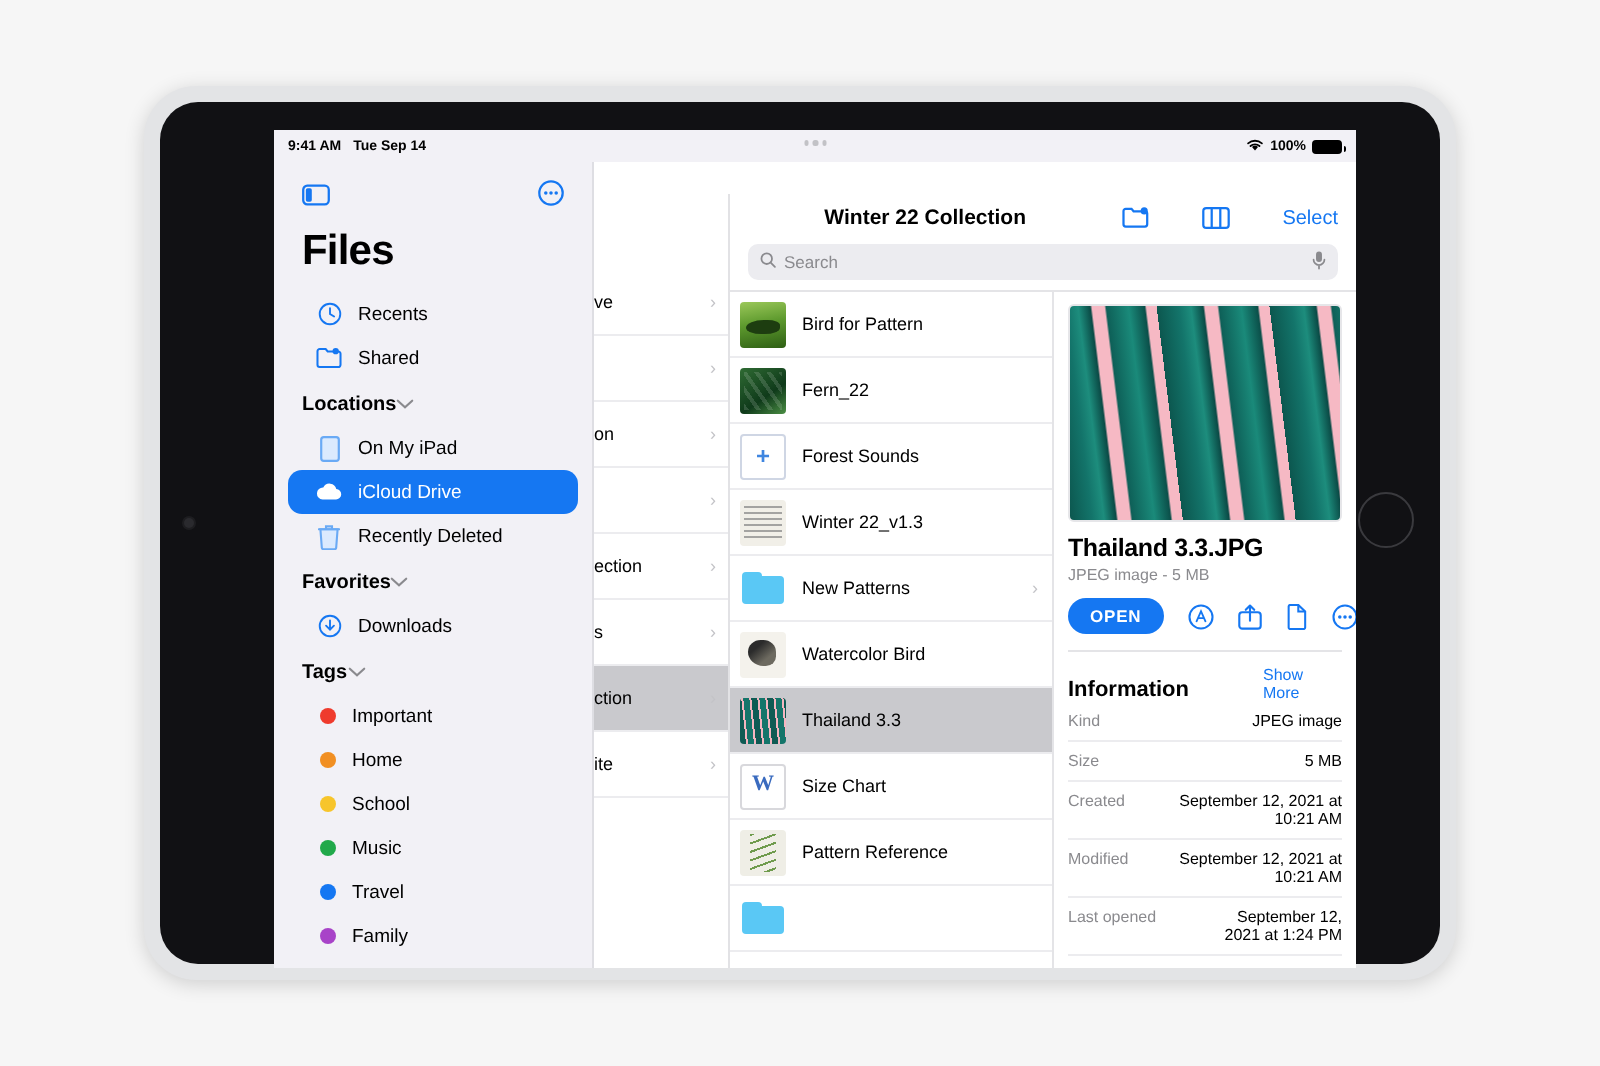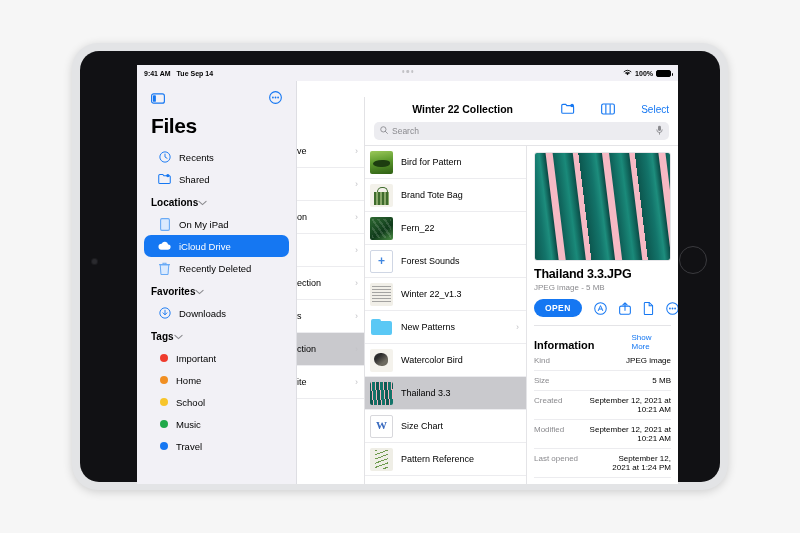--- a/index.html
+++ b/index.html
@@ -361,20 +361,24 @@
               <span class="sb-label">School</span>
             </div>
             <div class="sb-item">
               <span class="tag-dot" style="background:#21a94a"></span>
               <span class="sb-label">Music</span>
             </div>
             <div class="sb-item">
               <span class="tag-dot" style="background:#1577f2"></span>
               <span class="sb-label">Travel</span>
             </div>
+            <div class="sb-item">
+              <span class="tag-dot" style="background:#a843c8"></span>
+              <span class="sb-label">Family</span>
+            </div>
           </div>
 
           <div id="under-column">
             <div class="uc-row">
                 <span class="txt">ve</span>
                 <span class="chev">›</span>
               </div>
             <div class="uc-row">
                 <span class="txt"></span>
                 <span class="chev">›</span>
@@ -443,24 +447,20 @@
                 </span>
               </div>
             </div>
 
             <div id="panes">
 
               <div id="filelist">
                 <div class="fl-row">
                   <span class="thumb th-bird"></span>
                   <span class="fl-name">Bird for Pattern</span>
-                </div>
-                <div class="fl-row">
-                  <span class="thumb th-tote"></span>
-                  <span class="fl-name">Brand Tote Bag</span>
                 </div>
                 <div class="fl-row">
                   <span class="thumb th-fern"></span>
                   <span class="fl-name">Fern_22</span>
                 </div>
                 <div class="fl-row">
                   <span class="thumb th-doc"></span>
                   <span class="fl-name">Forest Sounds</span>
                 </div>
                 <div class="fl-row">

